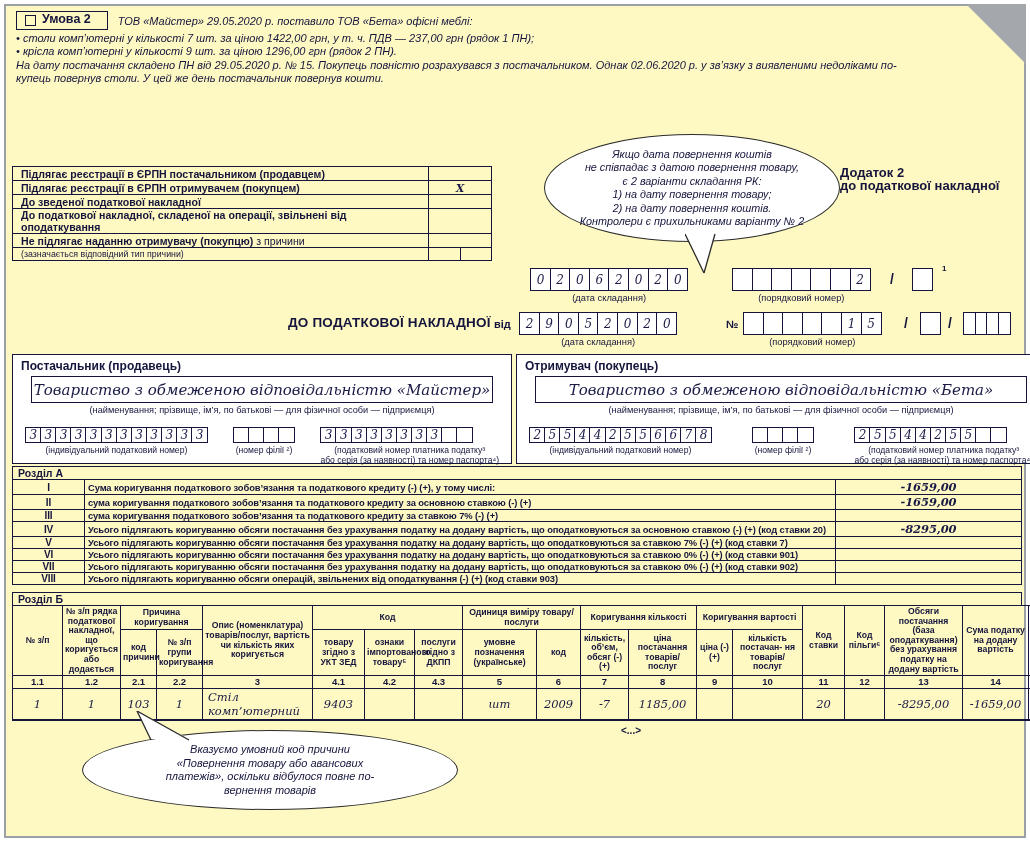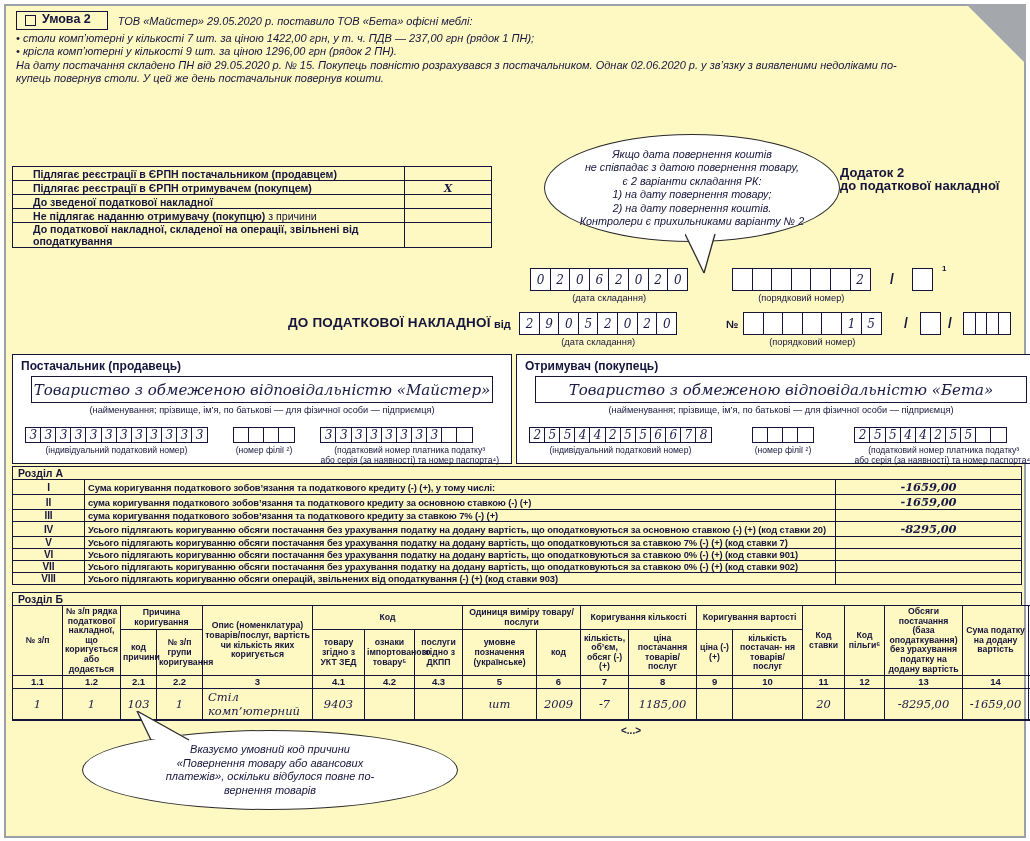--- a/index.html
+++ b/index.html
@@ -22,21 +22,21 @@
   .cond-head{display:flex;align-items:flex-start;margin-bottom:2px;}
   .cond-box{
     border:1.6px solid #14143c;padding:1px 16px 2px 8px;margin-right:10px;
     font-style:normal;font-weight:bold;font-size:12.5px;display:inline-flex;align-items:center;gap:6px;flex:0 0 auto;
   }
   .cb{width:9px;height:9px;border:1.6px solid #14143c;display:inline-block;margin-top:1px;}
   .cond-intro{padding-top:4px;}
   .cond-footer{white-space:pre-line;}
   
   .reg{position:absolute;left:6px;top:160px;width:480px;border-collapse:collapse;table-layout:fixed;}
-  .reg td{border:1.5px solid #14143c;font-size:10.6px;font-weight:bold;padding:0 20px;height:13px;line-height:12px;}
+  .reg td{border:1.5px solid #14143c;font-size:10.6px;font-weight:bold;padding:0 8px;height:13px;line-height:12px;}
   .reg .val{width:46px;text-align:center;}
   .reg .small td{font-weight:normal;font-size:8.8px;height:11px;}
   .reg .normal{font-weight:normal;}
   .typecells{padding:0 !important;}
   .typecells .half{display:inline-block;width:49%;height:12px;vertical-align:top;}
   .typecells .half:first-child{border-right:1.5px solid #14143c;}
   
   .callout{
     position:absolute;border:1.3px solid #2a2a2a;border-radius:50%;
     display:flex;align-items:center;justify-content:center;text-align:center;
@@ -122,26 +122,30 @@
     </tr>
     <tr>
       <td>Підлягає реєстрації в ЄРПН отримувачем (покупцем)</td>
       <td class="val hw">X</td>
     </tr>
     <tr>
       <td>До зведеної податкової накладної</td>
       <td class="val hw"></td>
     </tr>
     <tr>
+      <td>До податкової накладної, складеної на операції, звільнені від оподаткування</td>
+      <td class="val hw"></td>
+    </tr>
+    <tr>
       <td><span>Не підлягає наданню отримувачу (покупцю)</span><span class="normal"> з причини</span></td>
       <td class="val hw"></td>
     </tr>
-    <tr>
-      <td>До податкової накладної, складеної на операції, звільнені від оподаткування</td>
-      <td class="val hw"></td>
+    <tr class="small">
+      <td>(зазначається відповідний тип причини)</td>
+      <td class="val typecells"><div class="half"></div><div class="half"></div></td>
     </tr>
   </tbody>
     </table>
 
   <div class="callout callout-top">
     <div>Якщо дата повернення коштів
 не співпадає з датою повернення товару,
 є 2 варіанти складання РК:
 1) на дату повернення товару;
 2) на дату повернення коштів.

